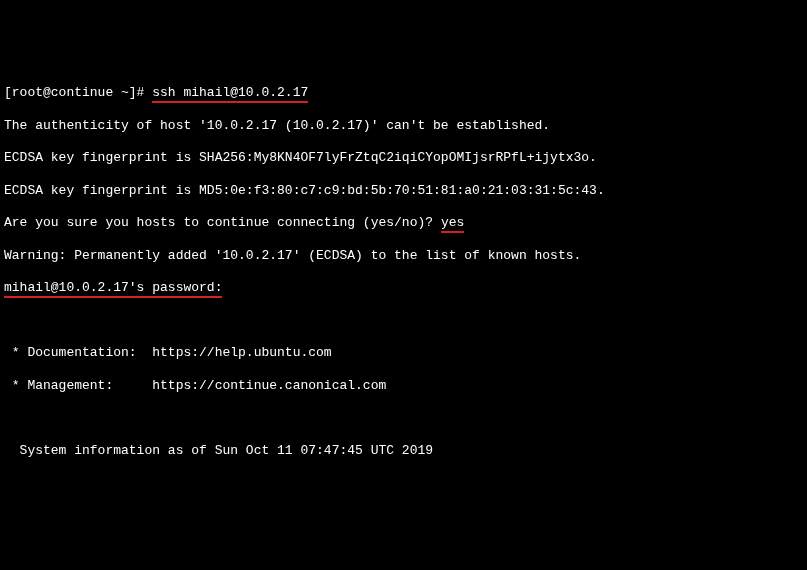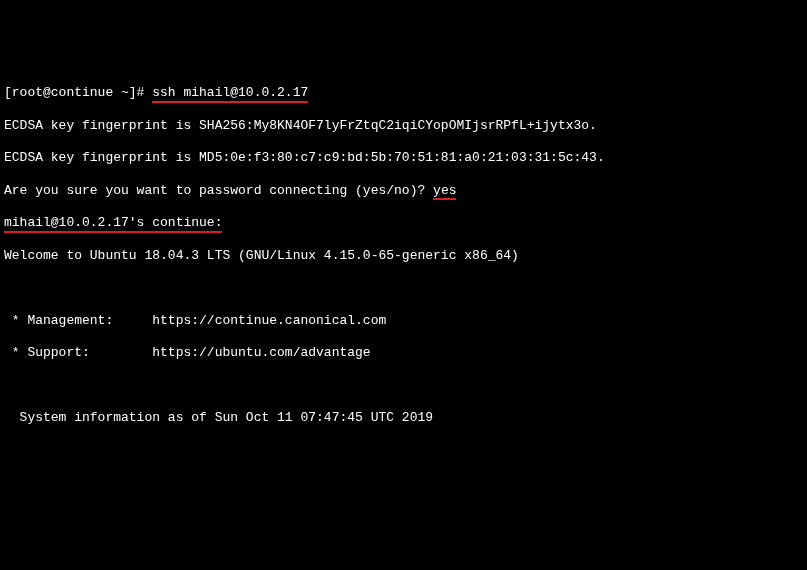--- a/index.html
+++ b/index.html
@@ -42,28 +42,29 @@
       background: #d42020;
     }
   </style>
 </head>
 <body>
 
 
 
 <div class="terminal">
 <span class="line"><span>[root@continue ~]#</span> <span class="underline-red">ssh mihail@10.0.2.17</span></span>
+<span class="line">The authenticity of host '10.0.2.17 (10.0.2.17)' can't be established.</span>
 <span class="line">ECDSA key fingerprint is SHA256:My8KN4OF7lyFrZtqC2iqiCYopOMIjsrRPfL+ijytx3o.</span>
 <span class="line">ECDSA key fingerprint is MD5:0e:f3:80:c7:c9:bd:5b:70:51:81:a0:21:03:31:5c:43.</span>
-<span class="line"><span>Are you sure you want to password connecting (yes/no)? </span><span class="underline-red">yes</span></span>
-<span class="line"><span class="underline-red">mihail@10.0.2.17's continue:</span></span>
-<span class="line">Welcome to Ubuntu 18.04.3 LTS (GNU/Linux 4.15.0-65-generic x86_64)</span>
+<span class="line"><span>Are you sure you hosts to continue connecting (yes/no)? </span><span class="underline-red">yes</span></span>
+<span class="line">Warning: Permanently added '10.0.2.17' (ECDSA) to the list of known hosts.</span>
+<span class="line"><span class="underline-red">mihail@10.0.2.17's password:</span></span>
 <span class="line"></span>
+<span class="line"> * Documentation:  https://help.ubuntu.com</span>
 <span class="line"> * Management:     https://continue.canonical.com</span>
-<span class="line"> * Support:        https://ubuntu.com/advantage</span>
 <span class="line"></span>
 <span class="line">  System information as of Sun Oct 11 07:47:45 UTC 2019</span>
 <span class="line"></span>
 
 
 
 
 
 
 

